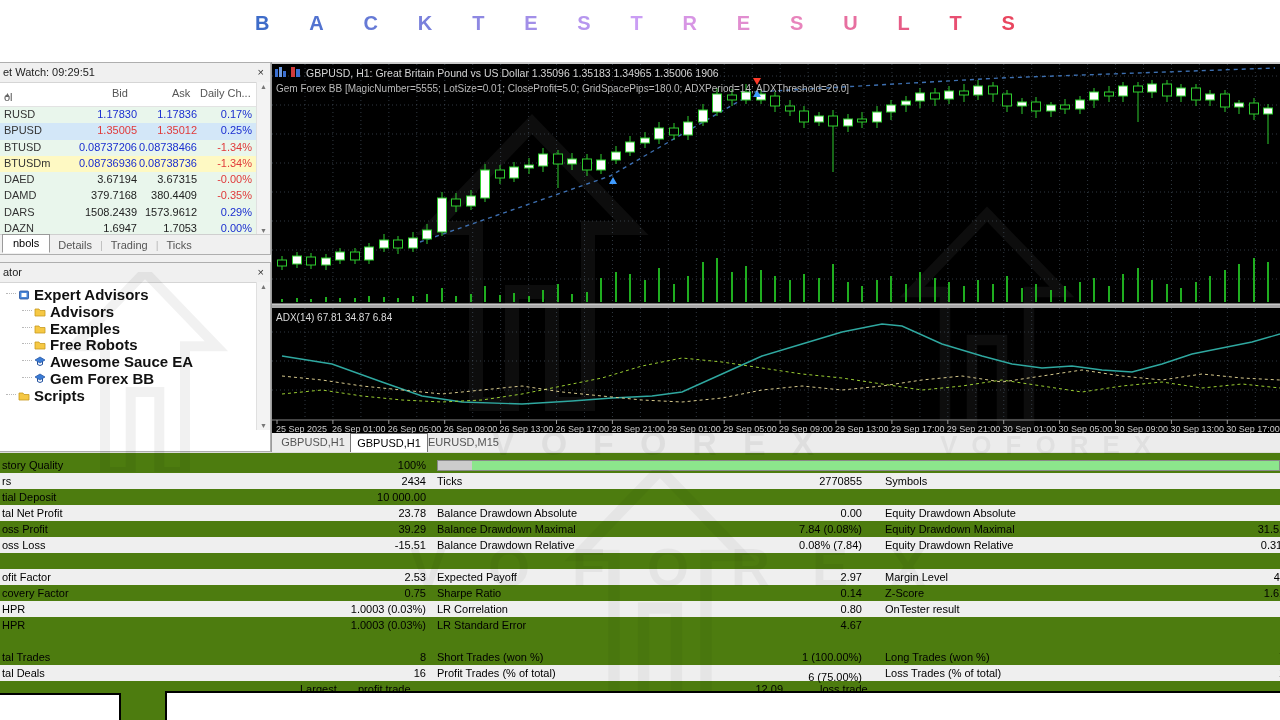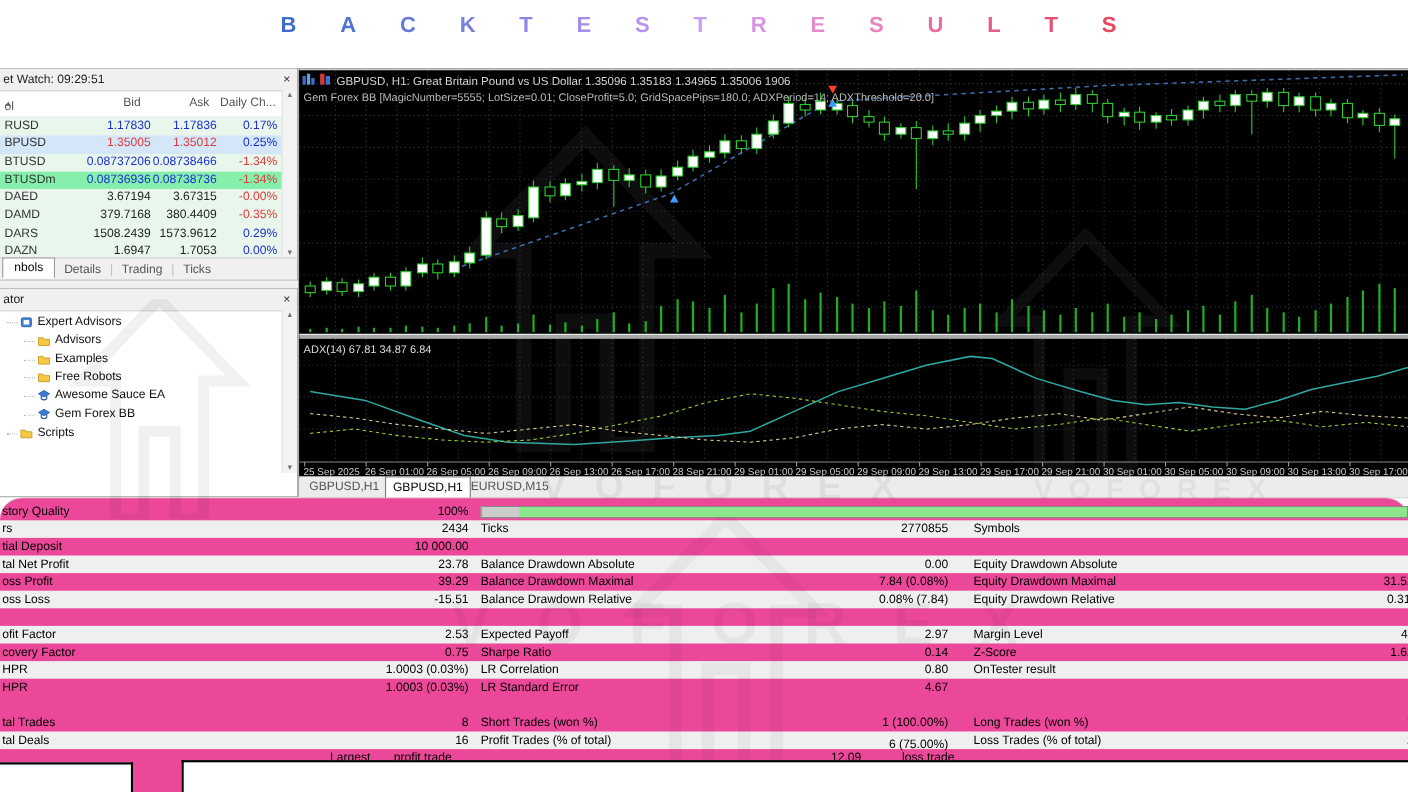--- a/index.html
+++ b/index.html
@@ -31,32 +31,32 @@
   .tab-active{background:#fff;border:1px solid #9a9a9a;border-bottom:1px solid #fff;height:17px;
      line-height:17px;padding:0 10px;margin-left:2px;position:relative;top:-1px;color:#000;}
   .tab-plain{padding:0 8px;color:#555;}
   .tab-sep{color:#bbb;}
   .sbar{position:absolute;width:13px;background:#f3f3f3;border-left:1px solid #e0e0e0;
         font-size:7px;color:#777;text-align:center;}
   .sbar .up{position:absolute;top:1px;left:0;right:0;}
   .sbar .dn{position:absolute;bottom:1px;left:0;right:0;}
   
   .nav{top:200px;width:271px;height:190px;}
-  .nav-item{position:relative;height:16.8px;font-size:11px;color:#111;white-space:nowrap;}
+  .nav-item{position:relative;height:16.8px;font-size:15px;color:#111;white-space:nowrap;font-weight:bold;}
   .nav-item .lbl{position:absolute;top:1px;}
   .tree-dots{position:absolute;top:8px;border-top:1px dotted #b9b9b9;width:10px;}
   .nicon{position:absolute;top:2px;width:12px;height:12px;}
   
   .chart-wrap{position:absolute;left:272px;top:62px;width:1008px;height:371px;background:#000;border-top:2px solid #c9c9c9;}
   
   .ctabs{position:absolute;left:272px;top:433px;width:1008px;height:19px;background:#ececec;border-bottom:1px solid #d6d6d6;}
   .ctab{position:absolute;top:0;height:18px;line-height:18px;font-size:11px;color:#555;text-align:center;}
   .ctab.on{background:#fff;border:1px solid #777;border-bottom:none;color:#000;top:0;height:19px;}
   
-  .results{position:absolute;left:0;top:452px;width:1280px;height:268px;background:#ec4899;border-top:1px solid #dcdcdc;border-radius:20px;}
+  .results{position:absolute;left:0;top:452px;width:1280px;height:268px;background:#4d7c0f;border-top:1px solid #dcdcdc;}
   .r-row-bg{position:absolute;left:0;width:1280px;height:16px;background:#efefef;}
   .r-txt{position:absolute;font-size:11px;color:#000;white-space:nowrap;}
   .r-val{text-align:right;}
   .prog{position:absolute;height:11px;box-sizing:border-box;border:1px solid #8a8a8a;background:#8ce68c;}
   .prog .head{position:absolute;left:0;top:0;bottom:0;width:34px;background:#cccccc;}
   
   .wm-text{position:absolute;font-weight:bold;letter-spacing:26px;color:rgba(0,0,0,0.06);pointer-events:none;}
   .wm-house{position:absolute;pointer-events:none;}
   
   .ovl{position:absolute;background:#fff;box-sizing:border-box;}
@@ -114,21 +114,21 @@
             <span class="mw-cell mw-bid" style="color: rgb(224, 58, 58);">1.35005</span>
             <span class="mw-cell mw-ask" style="color: rgb(224, 58, 58);">1.35012</span>
             <span class="mw-cell mw-chg" style="color: rgb(27, 47, 208);">0.25%</span>
           </div>
           <div class="mw-row" style="background: rgb(233, 246, 236);">
             <span class="mw-cell mw-sym">BTUSD</span>
             <span class="mw-cell mw-bid" style="color: rgb(27, 47, 208);">0.08737206</span>
             <span class="mw-cell mw-ask" style="color: rgb(27, 47, 208);">0.08738466</span>
             <span class="mw-cell mw-chg" style="color: rgb(224, 58, 58);">-1.34%</span>
           </div>
-          <div class="mw-row" style="background: #86efac;">
+          <div class="mw-row" style="background: #fef9c3;">
             <span class="mw-cell mw-sym">BTUSDm</span>
             <span class="mw-cell mw-bid" style="color: rgb(27, 47, 208);">0.08736936</span>
             <span class="mw-cell mw-ask" style="color: rgb(27, 47, 208);">0.08738736</span>
             <span class="mw-cell mw-chg" style="color: rgb(224, 58, 58);">-1.34%</span>
           </div>
           <div class="mw-row" style="background: rgb(233, 246, 236);">
             <span class="mw-cell mw-sym">DAED</span>
             <span class="mw-cell mw-bid" style="color: rgb(34, 34, 34);">3.67194</span>
             <span class="mw-cell mw-ask" style="color: rgb(34, 34, 34);">3.67315</span>
             <span class="mw-cell mw-chg" style="color: rgb(224, 58, 58);">-0.00%</span>

